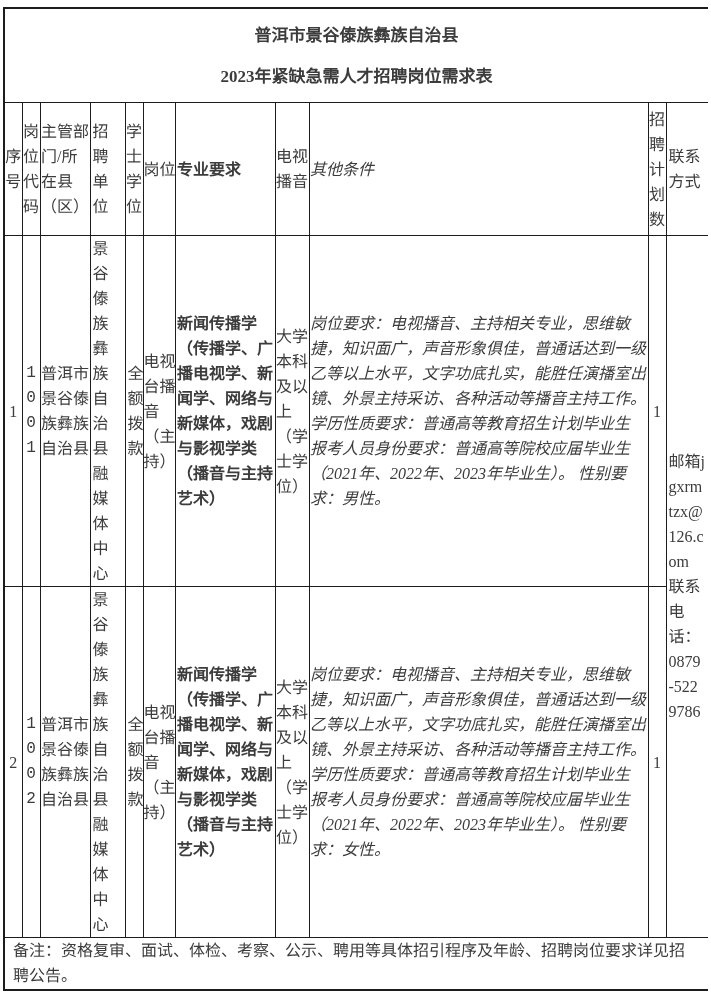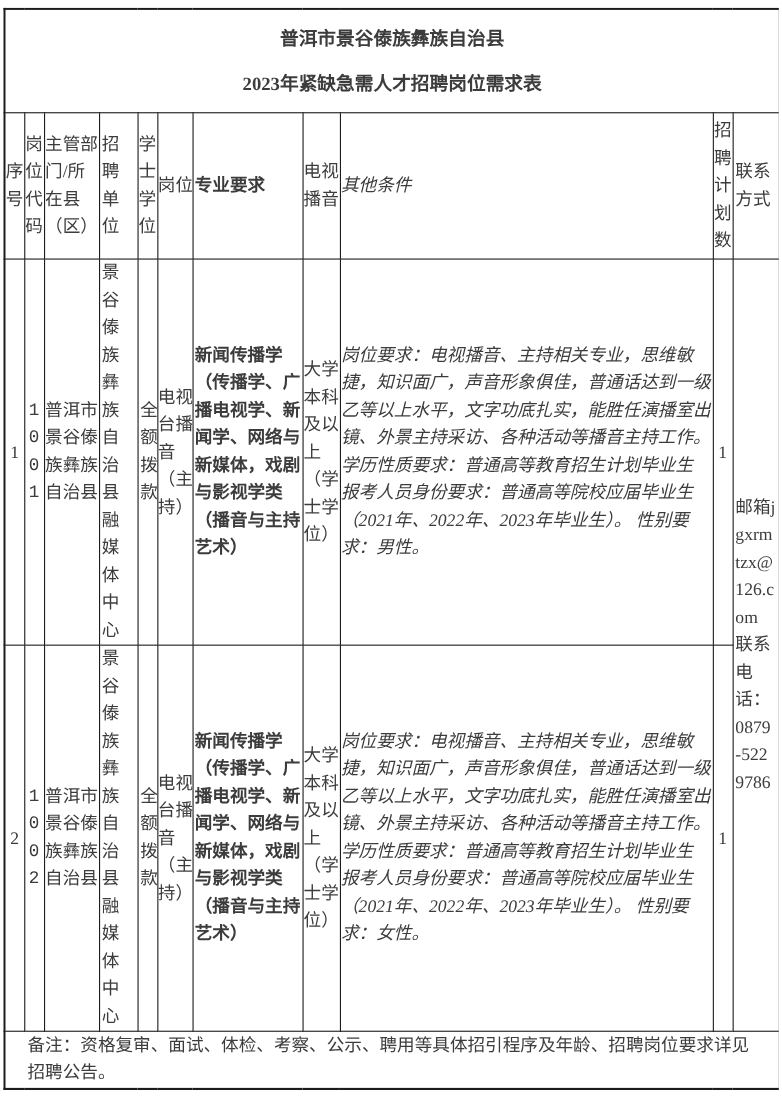--- a/index.html
+++ b/index.html
@@ -36,21 +36,21 @@
   .title-cell {
     height: 93px;
     font-weight: bold;
     font-size: 17px;
   }
   .title-cell .t2 { margin-top: 16px; }
   tr.hdr  { height: 133px; }
   tr.r1   { height: 347px; }
   tr.r2   { height: 350px; }
   tr.note-row { height: 52px; }
-  .note-cell { text-align: left !important; padding: 0 20px !important; }
+  .note-cell { text-align: left !important; padding: 0 8px !important; }
 </style>
 </head>
 <body>
 
 <table class="doc">
   <colgroup>
     <col style="width:18px">
       <col style="width:18px">
       <col style="width:50px">
     <col style="width:35px">

